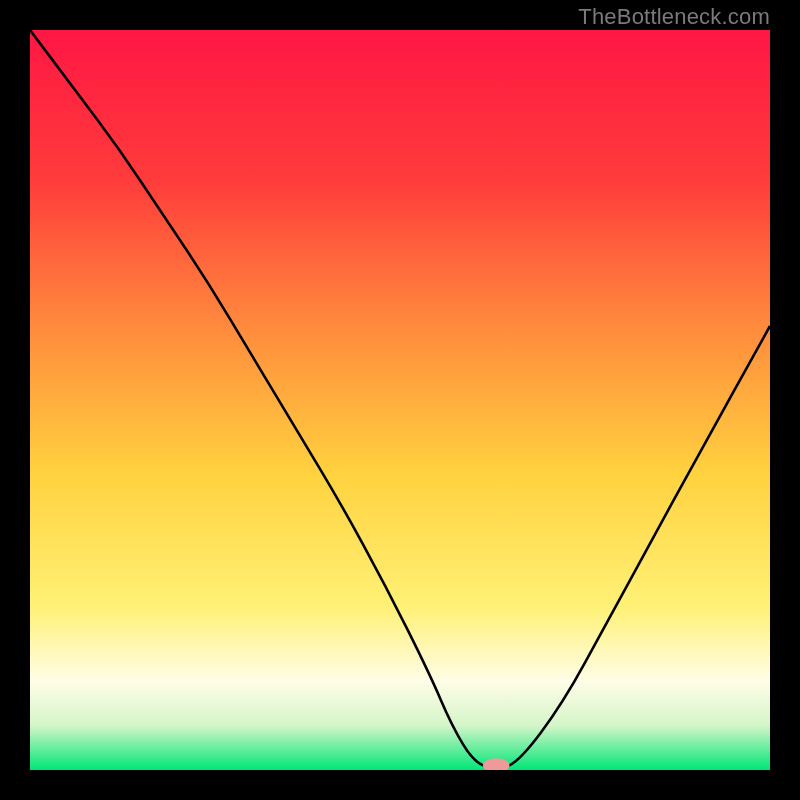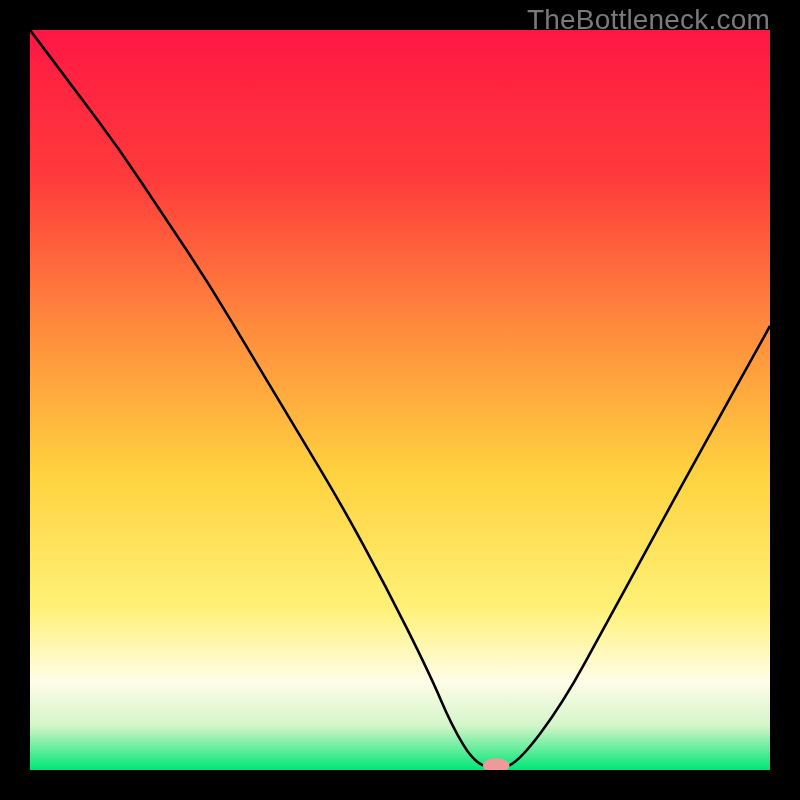--- a/index.html
+++ b/index.html
@@ -22,21 +22,21 @@
     top: 30px;
     width: 740px;
     height: 740px;
     
   }
   .watermark {
     position: absolute;
     top: 4px;
     right: 30px;
     font-family: Arial, Helvetica, sans-serif;
-    font-size: 28px;
+    font-size: 22px;
     color: #7a7a7a;
     letter-spacing: 0.2px;
     pointer-events: none;
   }
 </style>
 </head>
 <body>
 
 <div class="frame">
   <div class="watermark">TheBottleneck.com</div>

